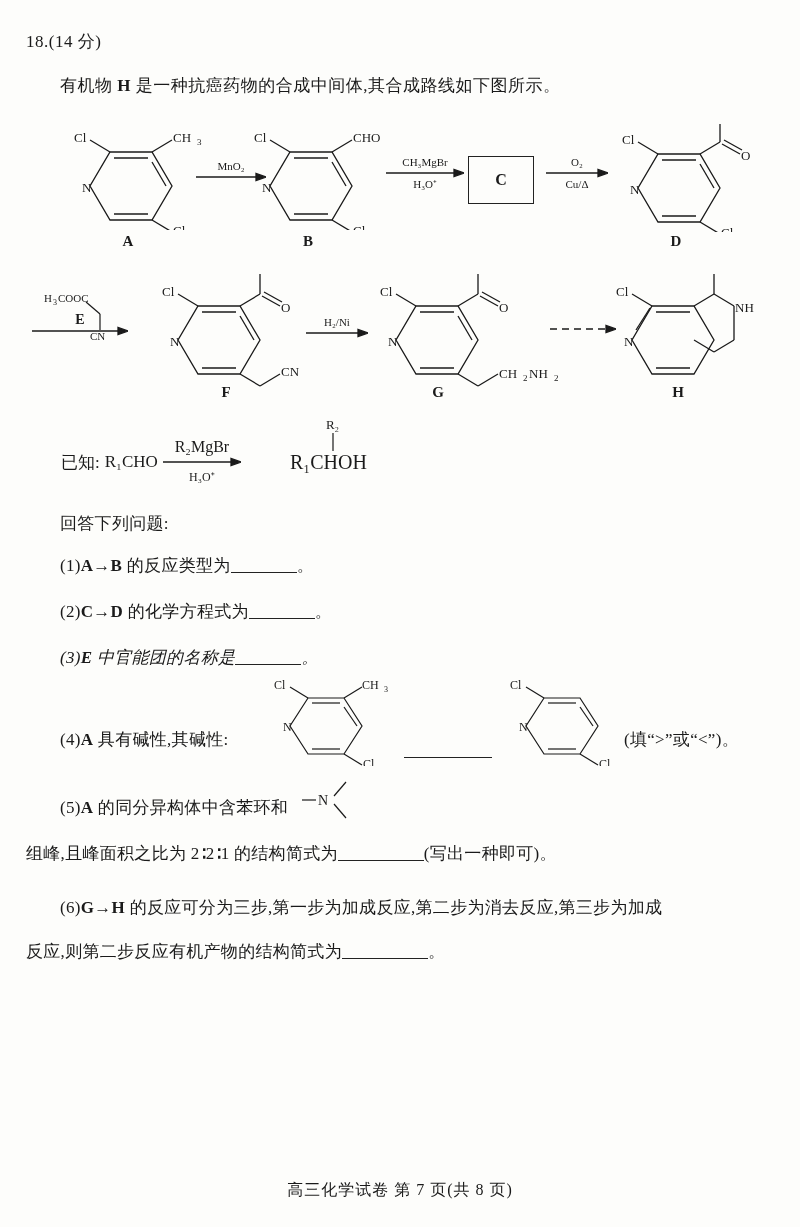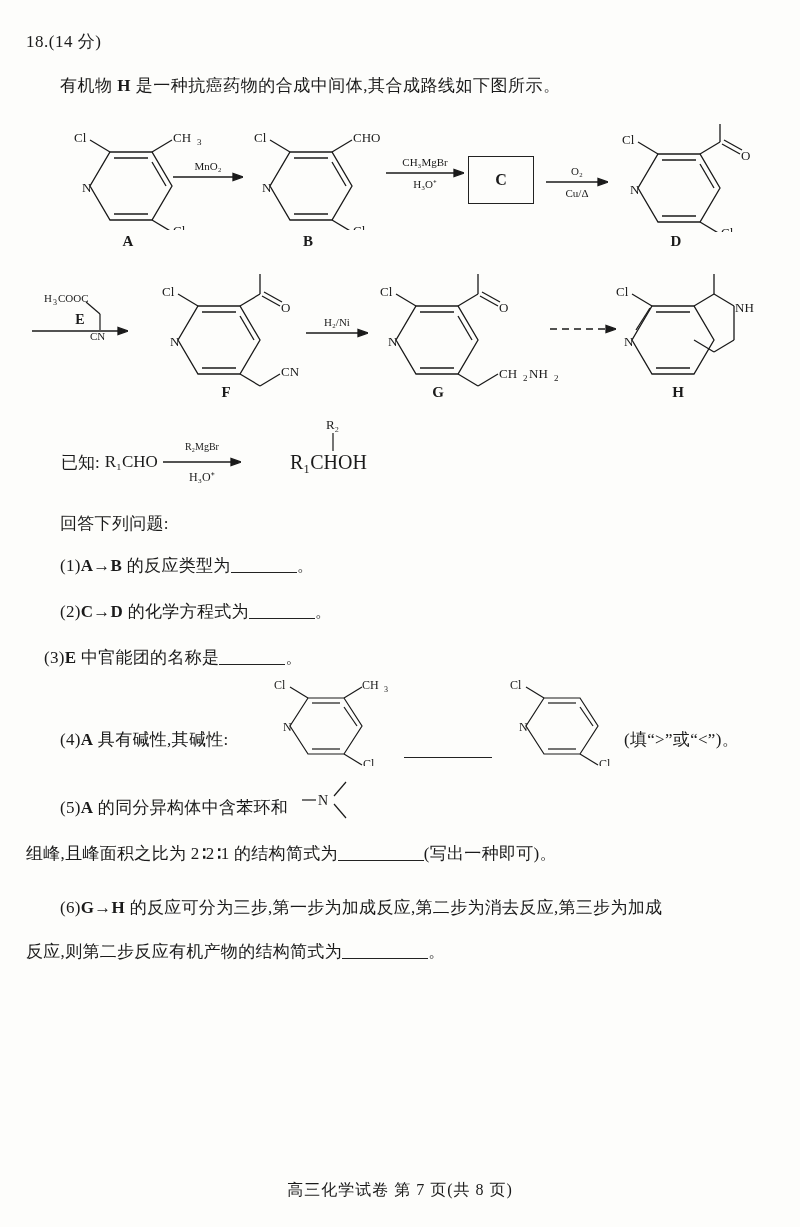--- a/index.html
+++ b/index.html
@@ -90,21 +90,21 @@
         </g>
         <text x="22" y="12" font-size="13" font-family="Liberation Serif, serif" fill="#1a1a1a">Cl</text>
         <text x="121" y="12" font-size="13" font-family="Liberation Serif, serif" fill="#1a1a1a">CH</text>
         <text x="145" y="15" font-size="9" font-family="Liberation Serif, serif" fill="#1a1a1a">3</text>
         <text x="30" y="62" font-size="13" font-family="Liberation Serif, serif" fill="#1a1a1a">N</text>
         <text x="121" y="105" font-size="13" font-family="Liberation Serif, serif" fill="#1a1a1a">Cl</text>
       </svg>
     </div>
     <div class="lbl" style="left:108px;top:115px;">A</div>
 
-    <div class="arrow-box" style="left:173px;top:42px;width:70px;">
+    <div class="arrow-box" style="left:196px;top:42px;width:70px;">
       <div class="above">MnO₂</div>
       <div class="arrow-line">
         <svg width="70" height="10" viewBox="0 0 70 10">
             <g stroke="#1a1a1a" stroke-width="1.3" fill="#1a1a1a">
               <line x1="0" y1="5" x2="62" y2="5"></line>
               <polygon points="70,5 60,1.5 60,8.5"></polygon>
             </g>
           </svg>
       </div>
     </div>
@@ -138,21 +138,21 @@
             </g>
           </svg>
       </div>
       <div class="below">H₃O⁺</div>
     </div>
 
     <div class="boxC" style="left:468px;top:38px;">
       <span>C</span>
     </div>
 
-    <div class="arrow-box" style="left:546px;top:38px;width:62px;margin-top:9px;">
+    <div class="arrow-box" style="left:546px;top:38px;width:62px;">
       <div class="above">O₂</div>
       <div class="arrow-line">
         <svg width="62" height="10" viewBox="0 0 62 10">
             <g stroke="#1a1a1a" stroke-width="1.3" fill="#1a1a1a">
               <line x1="0" y1="5" x2="54" y2="5"></line>
               <polygon points="62,5 52,1.5 52,8.5"></polygon>
             </g>
           </svg>
       </div>
       <div class="below">Cu/Δ</div>
@@ -308,21 +308,21 @@
       <tbody>
           <tr>
         <td style="font-size:17px;padding-right:4px;vertical-align:middle;">
           <span>已知:</span>
         </td>
         <td style="font-size:17px;vertical-align:middle;">
           <span>R₁CHO</span>
         </td>
         <td style="vertical-align:middle;padding:0 4px;">
           <div style="text-align:center;">
-            <div style="font-size:10px;line-height:13px;">R₂MgBr</div>
+            <div style="font-size:16px;line-height:13px;">R₂MgBr</div>
             <svg width="78" height="10" viewBox="0 0 78 10">
                   <g stroke="#1a1a1a" stroke-width="1.3" fill="#1a1a1a">
                     <line x1="0" y1="5" x2="70" y2="5"></line>
                     <polygon points="78,5 68,1.5 68,8.5"></polygon>
                   </g>
                 </svg>
             <div style="font-size:12px;line-height:13px;">H₃O⁺</div>
           </div>
         </td>
         <td style="vertical-align:middle;">
@@ -342,21 +342,21 @@
   <div class="qline" style="left:60px;top:512px;">回答下列问题:</div>
 
   <div class="qline" style="left:60px;top:554px;">
     (1)<span class="bold">A→B</span> 的反应类型为<span class="blank"></span>。
   </div>
 
   <div class="qline" style="left:60px;top:600px;">
     (2)<span class="bold">C→D</span> 的化学方程式为<span class="blank"></span>。
   </div>
 
-  <div class="qline" style="left:44px;top:646px;">
+  <div class="qline" style="left:60px;top:646px;font-style:italic;">
     (3)<span class="bold">E</span> 中官能团的名称是<span class="blank"></span>。
   </div>
 
   <div class="qline" style="left:60px;top:728px;">
     (4)<span class="bold">A</span> 具有碱性,其碱性:
   </div>
   <div class="mol" style="left:258px;top:676px;">
     <svg width="140" height="90" viewBox="0 0 140 90">
       <g stroke="#1a1a1a" stroke-width="1.2" fill="none">
         <path d="M50,22 L86,22 L104,50 L86,78 L50,78 L32,50 Z"></path>

